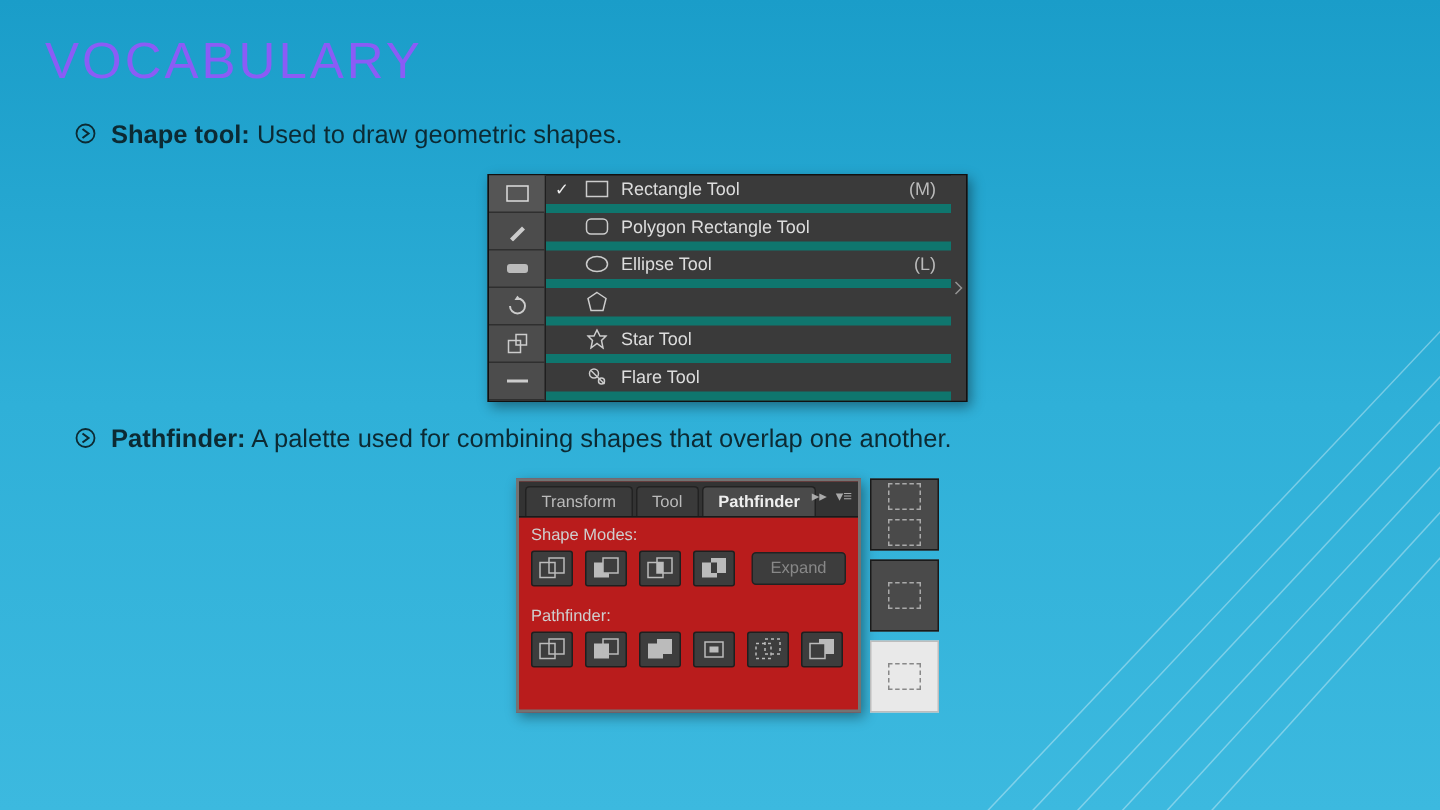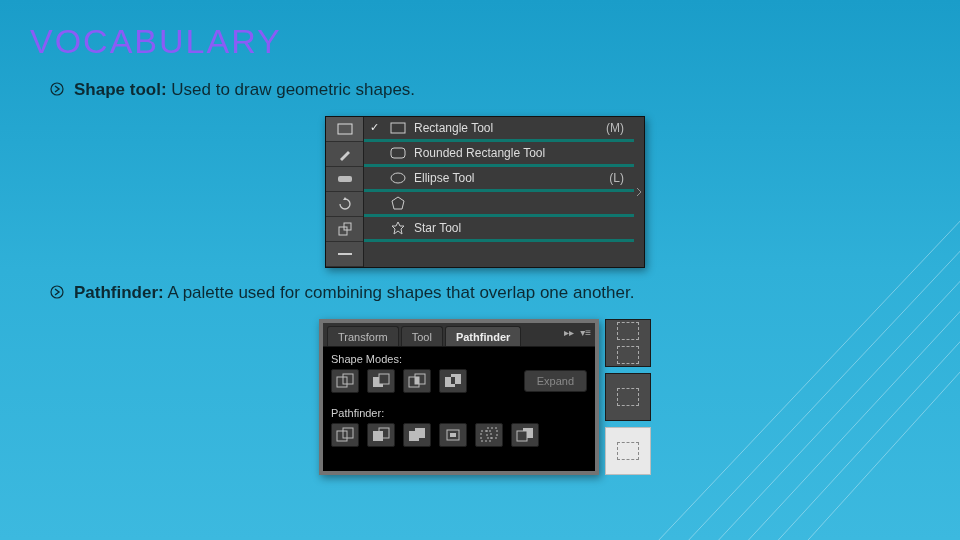--- a/index.html
+++ b/index.html
@@ -36,38 +36,38 @@
     display: flex; flex-direction: column;
   }
   .flyout-tools .toolcell {
     height: 25px; display:flex; align-items:center; justify-content:center;
     border-bottom: 1px solid #2f2f2f;
   }
   .flyout-tools .toolcell:first-child { background: #555; }
   .flyout-list { flex: 1; }
   .flyout-item {
     display: flex; align-items: center; height: 25px; padding: 0 10px 0 8px;
-    border-bottom: 3px solid #0f766e; position: relative;
+    border-bottom: 6px solid #0f766e; position: relative;
   }
   .flyout-item.selected::before {
     content: "✓"; position: absolute; left: 6px; font-size: 11px; color: #eee;
   }
   .flyout-item .check-slot { width: 16px; }
   .flyout-item .mini-icon { width: 20px; display:flex; justify-content:center; }
   .flyout-item .lbl { flex:1; padding-left: 6px; }
   .flyout-item .sc { color:#bbb; padding-left: 6px; }
   .flyout-handle {
     width: 10px; background: #3a3a3a; display:flex; align-items:center; justify-content:center;
   }
   .flyout-handle svg { opacity:.8; }
 
   
   .panel-wrap { display:flex; }
   .panel {
-    width: 280px; background: #000000; border:4px solid #737373;
+    width: 230px; background: #b91c1c; border:2px solid #737373;
     box-shadow: 2px 3px 8px rgba(0,0,0,.4); color:#ccc; font-size:11px;
   }
   .tabs {
     display:flex; background: #333; border-bottom:1px solid #1a1a1a; height:24px;
     align-items:flex-end; padding: 0 4px; position:relative;
   }
   .tab {
     padding: 4px 10px 3px; margin-right:2px; background:#3a3a3a; color:#bbb;
     border:1px solid #222; border-bottom:none; font-size:11px; border-radius:3px 3px 0 0;
   }
@@ -174,21 +174,21 @@
           <span class="lbl">Rectangle Tool</span>
           <span class="sc">(M)</span>
         </div>
         <div class="flyout-item">
           <span class="check-slot"></span>
           <span class="mini-icon">
               <svg width="16" height="12">
                 <rect x="1" y="1" width="14" height="10" rx="3" fill="none" stroke="#ccc"></rect>
               </svg>
             </span>
-          <span class="lbl">Rounded Rectangle Tool</span>
+          <span class="lbl">Polygon Rectangle Tool</span>
           <span class="sc"></span>
         </div>
         <div class="flyout-item">
           <span class="check-slot"></span>
           <span class="mini-icon">
               <svg width="16" height="12">
                 <ellipse cx="8" cy="6" rx="7" ry="5" fill="none" stroke="#ccc"></ellipse>
               </svg>
             </span>
           <span class="lbl">Ellipse Tool</span>
@@ -204,20 +204,32 @@
           <span class="sc"></span>
         </div>
         <div class="flyout-item">
           <span class="check-slot"></span>
           <span class="mini-icon">
               <svg width="14" height="14">
                 <polygon points="7,1 9,5 13,5 10,8 11,13 7,10 3,13 4,8 1,5 5,5" fill="none" stroke="#ccc"></polygon>
               </svg>
             </span>
           <span class="lbl">Star Tool</span>
+          <span class="sc"></span>
+        </div>
+        <div class="flyout-item">
+          <span class="check-slot"></span>
+          <span class="mini-icon">
+              <svg width="14" height="14">
+                <circle cx="5" cy="5" r="3" fill="none" stroke="#ccc"></circle>
+                <circle cx="10" cy="10" r="2" fill="none" stroke="#ccc"></circle>
+                <line x1="3" y1="3" x2="12" y2="12" stroke="#ccc"></line>
+              </svg>
+            </span>
+          <span class="lbl">Flare Tool</span>
           <span class="sc"></span>
         </div>
       </div>
       <div class="flyout-handle">
         <svg width="6" height="10">
             <path d="M1 1 L5 5 L1 9" fill="none" stroke="#aaa"></path>
           </svg>
       </div>
     </div>
   </div>

